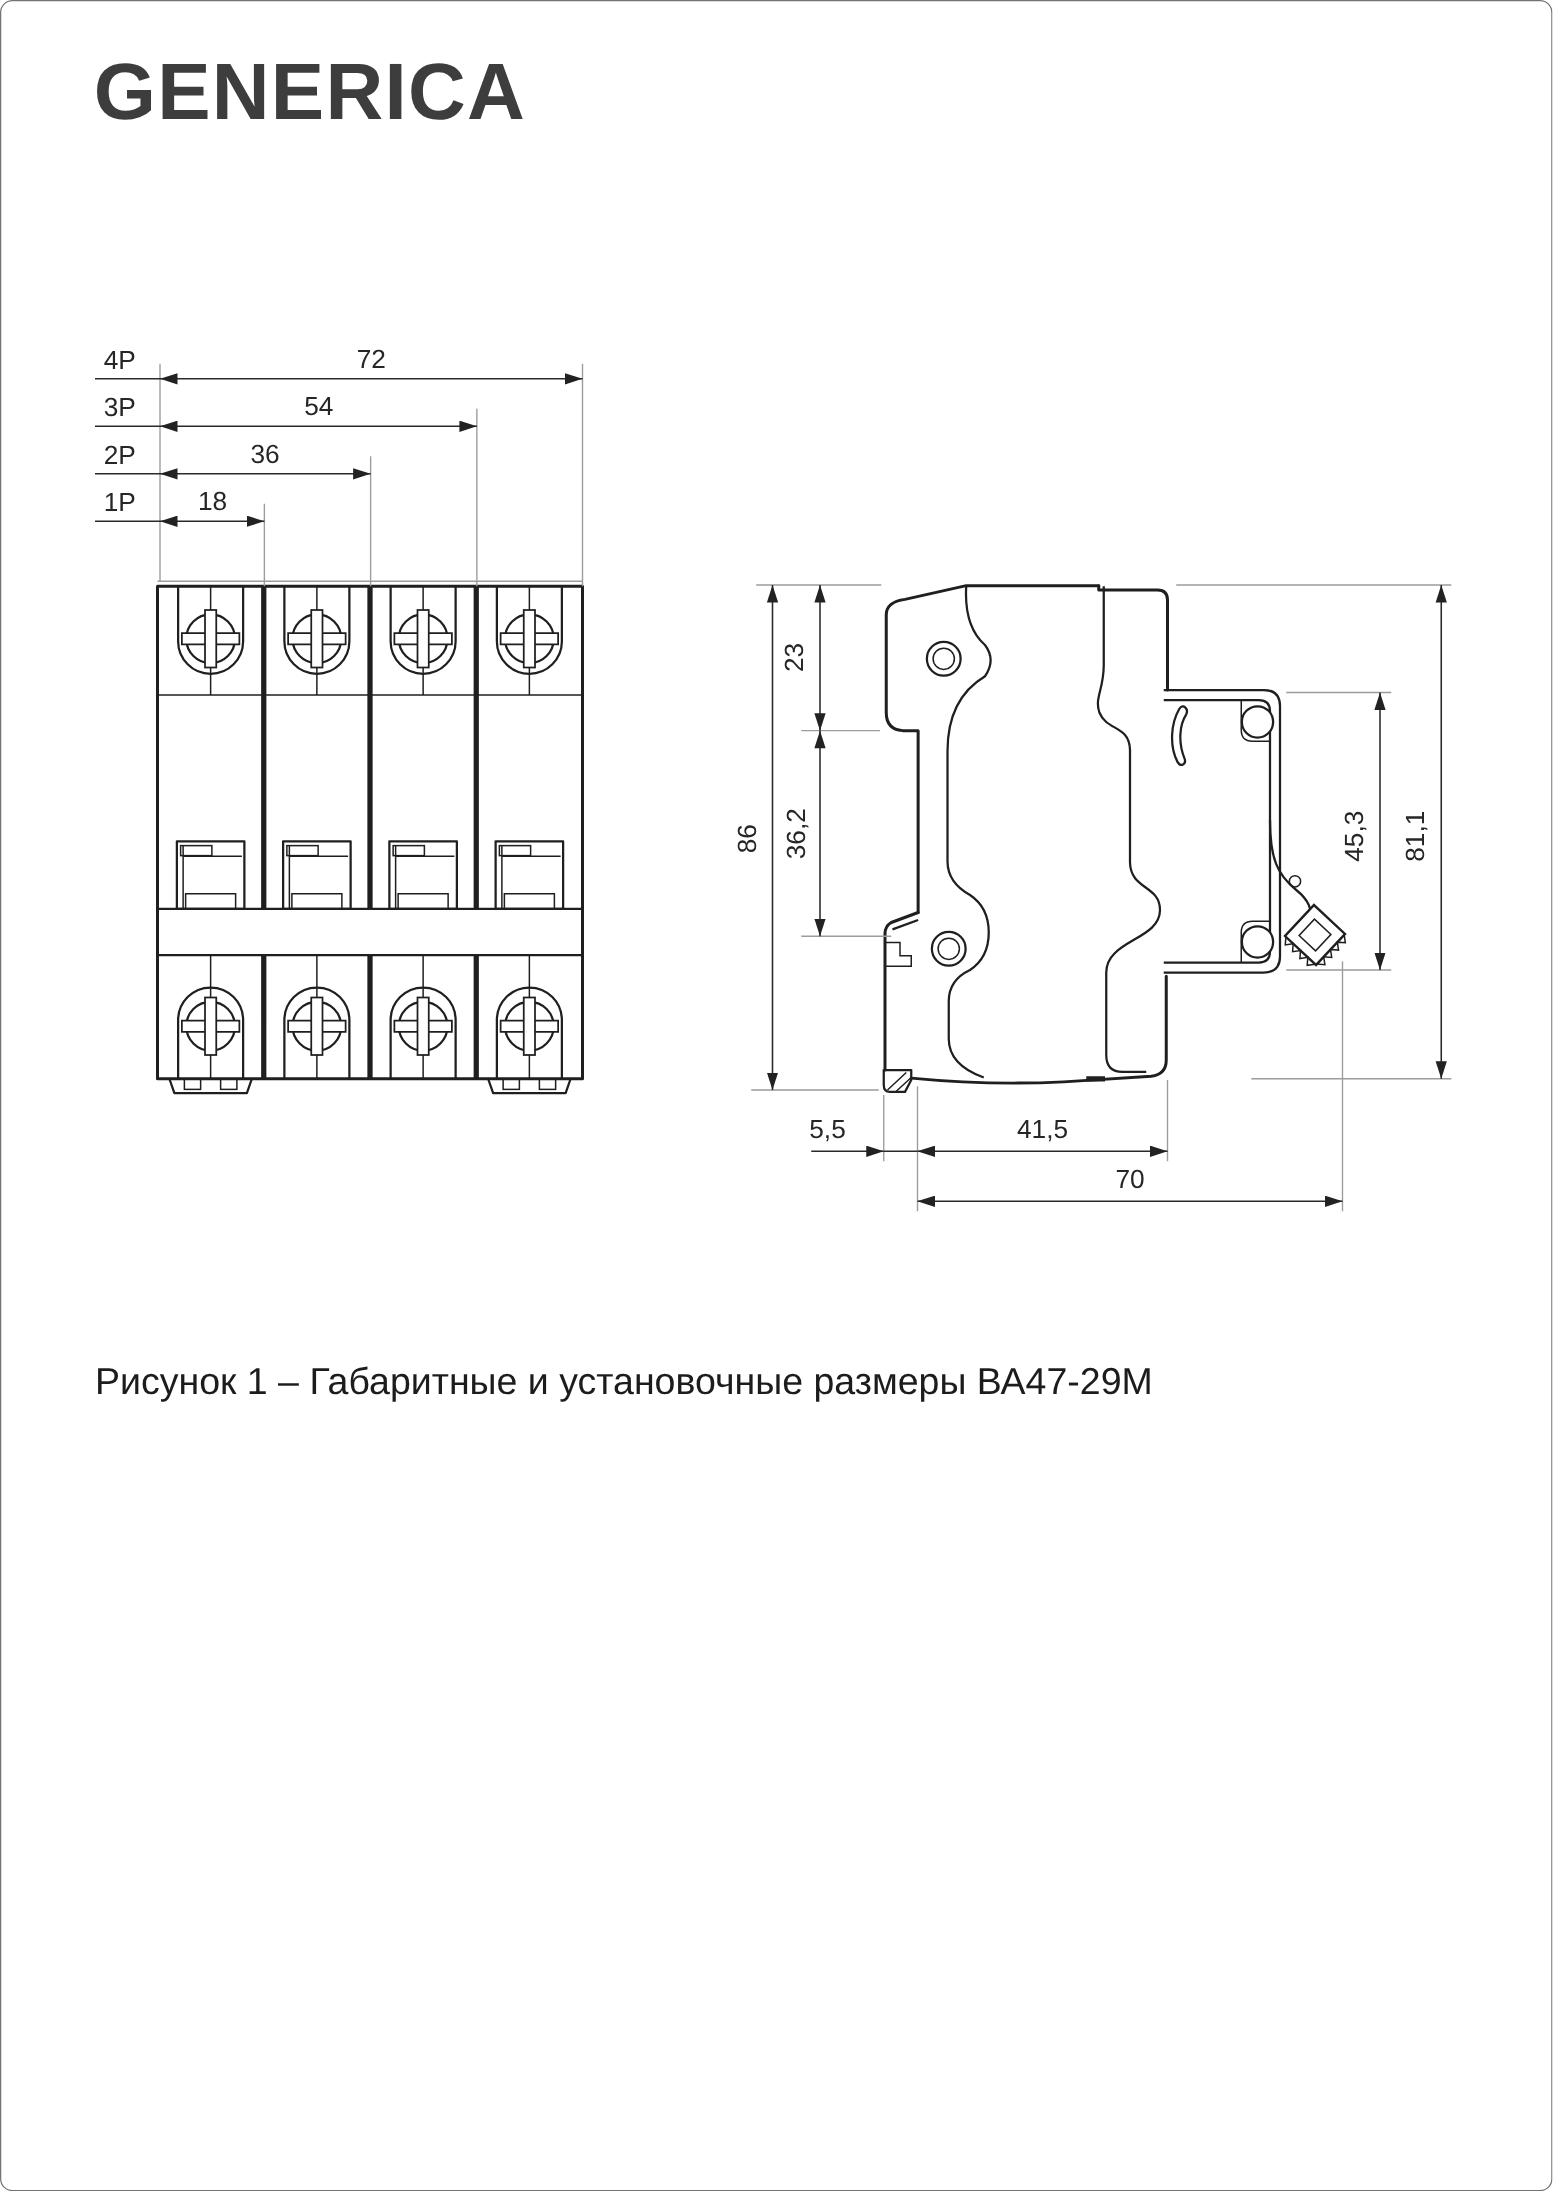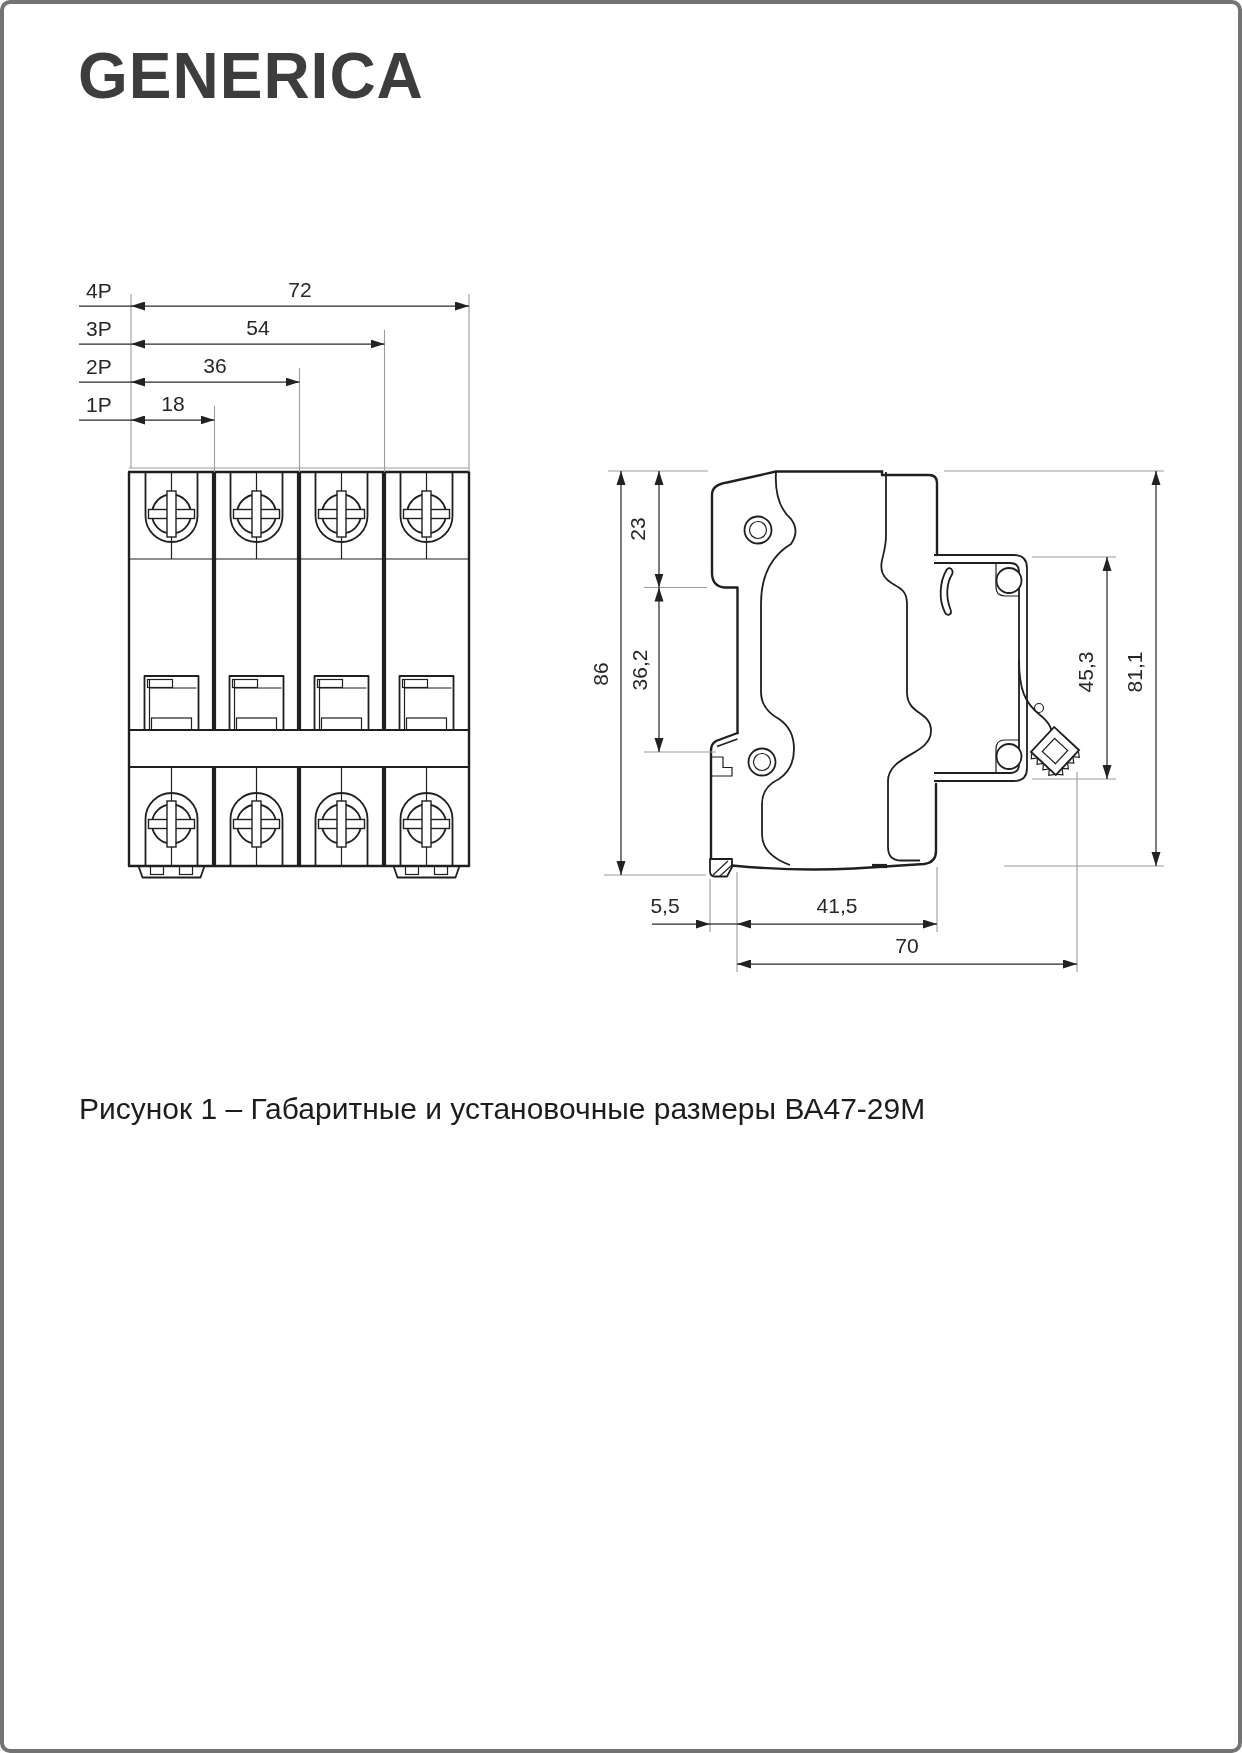--- a/index.html
+++ b/index.html
@@ -1,18 +1,18 @@
 <!DOCTYPE html>
 <html><head>
 <meta charset="utf-8">
 <style>
   html,body{margin:0;padding:0;background:#fff;}
   .page{position:relative;width:1242px;height:1753px;background:#fff;
         font-family:"Liberation Sans",sans-serif;overflow:hidden;
-        border:4px solid #737373;border-radius:10px;box-sizing:border-box;}
+        border:1px solid #737373;border-radius:10px;box-sizing:border-box;}
   .logo{position:absolute;left:74px;top:40px;font-size:64px;font-weight:bold;
         color:#3d3d3d;letter-spacing:1px;line-height:1;}
   .caption{position:absolute;left:75px;top:1088px;font-size:30px;color:#1c1c1c;}
   svg{position:absolute;left:0;top:0;}
   
   .outline{stroke:#1f1f1f;stroke-width:2.4;fill:none;stroke-linejoin:round;stroke-linecap:round;}
   .med{stroke:#1f1f1f;stroke-width:1.8;fill:none;stroke-linejoin:round;}
   .thin{stroke:#1f1f1f;stroke-width:1.2;fill:none;}
   .thick{stroke:#1f1f1f;stroke-width:4.2;fill:none;}
   .plate{stroke:#1f1f1f;stroke-width:1.9;fill:#fff;}

